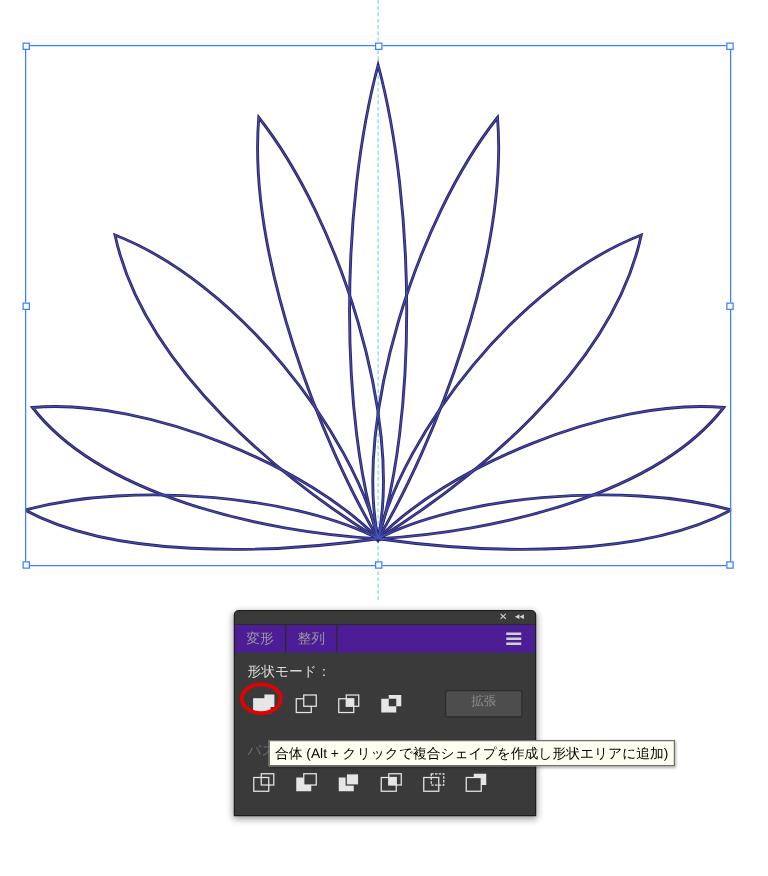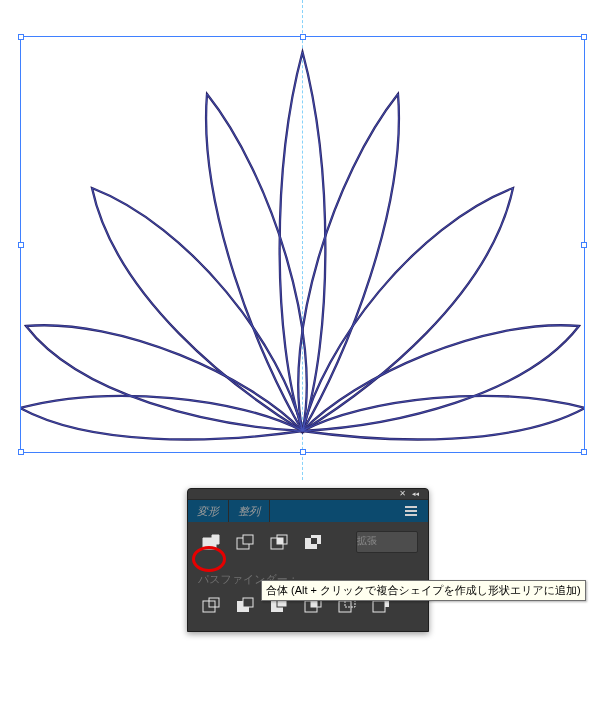--- a/index.html
+++ b/index.html
@@ -105,23 +105,22 @@
     top: 1px;
     color:#d8d8d8;
     font-size:8px;
     line-height:8px;
   }
 
   .tabbar {
     display: flex;
     align-items: stretch;
     height: 22px;
-    background: #0c4a6e;
+    background: #4c1d95;
     position: relative;
-    font-style: italic;
   }
   .tab {
     padding: 0 9px;
     line-height: 22px;
     font-size: 11px;
     color: #cfcfcf;
     cursor: default;
     border-right: 1px solid #2a2a2a;
   }
   .tab.active {
@@ -176,21 +175,21 @@
   }
 
   .expand-btn {
     margin-left: auto;
     width: 60px;
     height: 20px;
     background: #4d4d4d;
     border: 1px solid #2c2c2c;
     color: #8e8e8e;
     font-size: 10px;
-    text-align: left;
+    text-align: center;
     line-height: 18px;
     border-radius: 2px;
   }
 
   .pf-row {
     display: flex;
     align-items: center;
     gap: 8px;
     margin-top: 6px;
   }
@@ -282,20 +281,21 @@
   <div class="tabbar">
     <div class="tab inactive">変形</div>
     <div class="tab inactive">整列</div>
     <div class="tab-menu">
       <div class="hamburger"></div>
     </div>
   </div>
 
   <div class="panel-body" style="position:relative;">
 
+    <div class="section-label">形状モード：</div>
 
     <div class="row">
 
       <div class="mode-btn">
         <svg class="icon" width="20" height="18" viewBox="0 0 20 18">
           <path d="M2 5 h9 v-3 h7 v9 h-3 v5 h-13 z" fill="#e6e6e6" stroke="#e6e6e6"></path>
         </svg>
       </div>
 
       <div class="mode-btn">
@@ -364,13 +364,13 @@
         <svg class="icon" width="20" height="18" viewBox="0 0 20 18">
           <rect x="8" y="2" width="10" height="9" fill="#e6e6e6"></rect>
           <rect x="2" y="5" width="12" height="11" fill="#3a3a3a" stroke="#e6e6e6"></rect>
         </svg>
       </div>
     </div>
 
   </div>
 </div>
 
-<div class="tooltip" style="left:215px; top:580px;margin-left:46px;">合体 (Alt + クリックで複合シェイプを作成し形状エリアに追加)</div>
+<div class="tooltip" style="left:215px; top:592px;">合体 (Alt + クリックで複合シェイプを作成し形状エリアに追加)</div>
 
 </body></html>

